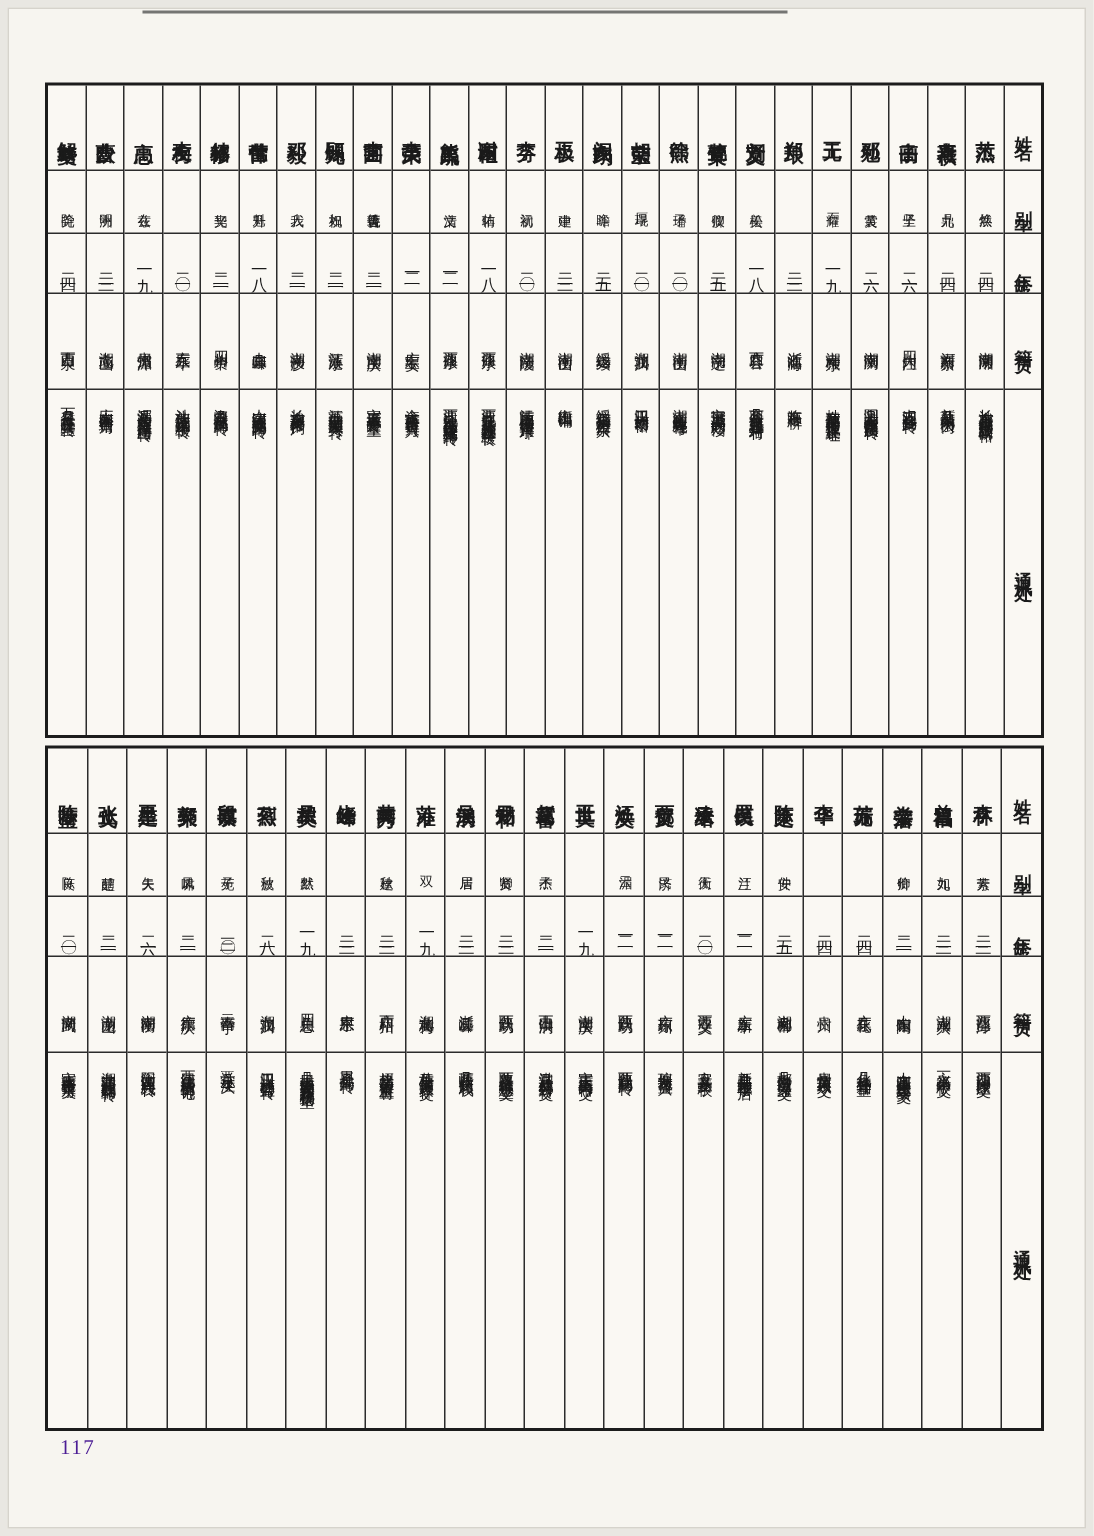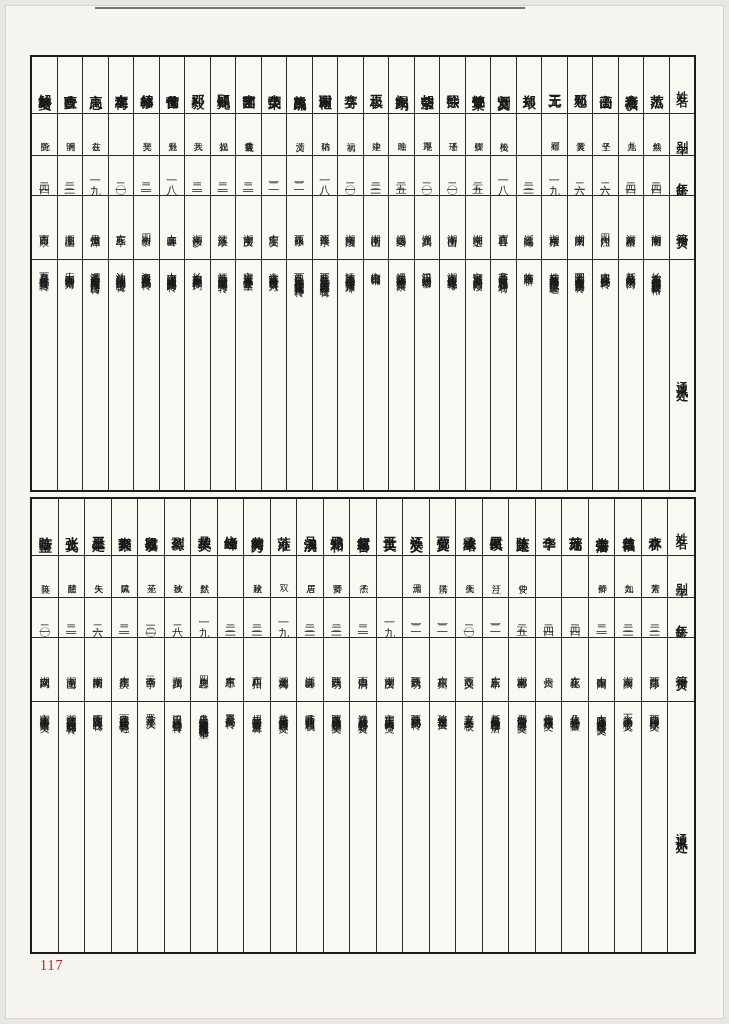--- a/index.html
+++ b/index.html
@@ -55,21 +55,21 @@
   .cell.age>span{font-size:11px;letter-spacing:2px;}
   .cell.native{height:64px;align-items:center;}
   .cell.native>span{font-size:10px;letter-spacing:1px;}
   .cell.address{flex:1 1 auto;align-items:flex-start;padding-top:4px;}
   .cell.address>span{font-size:10px;letter-spacing:1px;}
   .header-col .cell>span{font-weight:bold;font-size:12px;letter-spacing:4px;}
   .header-col .cell.address{align-items:center;}
   .header-col .hdr-spread{letter-spacing:60px;font-weight:bold;font-size:12px;}
   .page-number{
     position:absolute;left:40px;top:958px;
-    font-size:14px;letter-spacing:1px;color:#b91c1c;font-family:Liberation Serif, serif;
+    font-size:14px;letter-spacing:1px;color:#4c1d95;font-family:Liberation Serif, serif;
   }
 </style>
 </head>
 <body>
 
 <div class="sheet"></div>
 <div class="artifact-top"></div>
 
 <div class="tables">
   <div class="vtable top" id="table-top">

